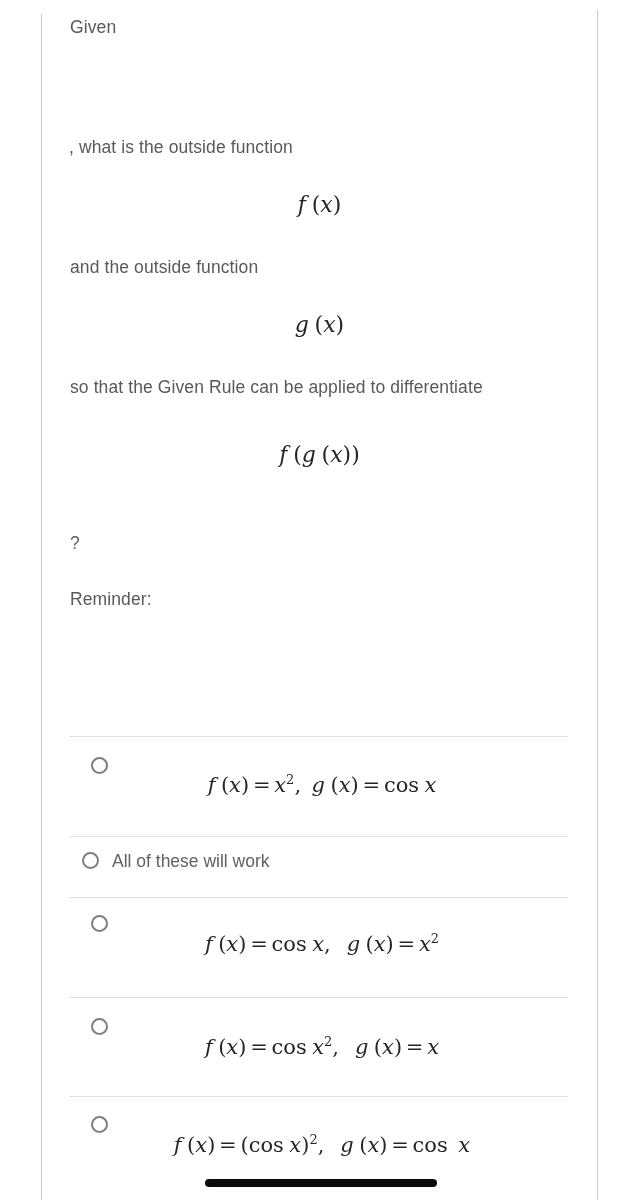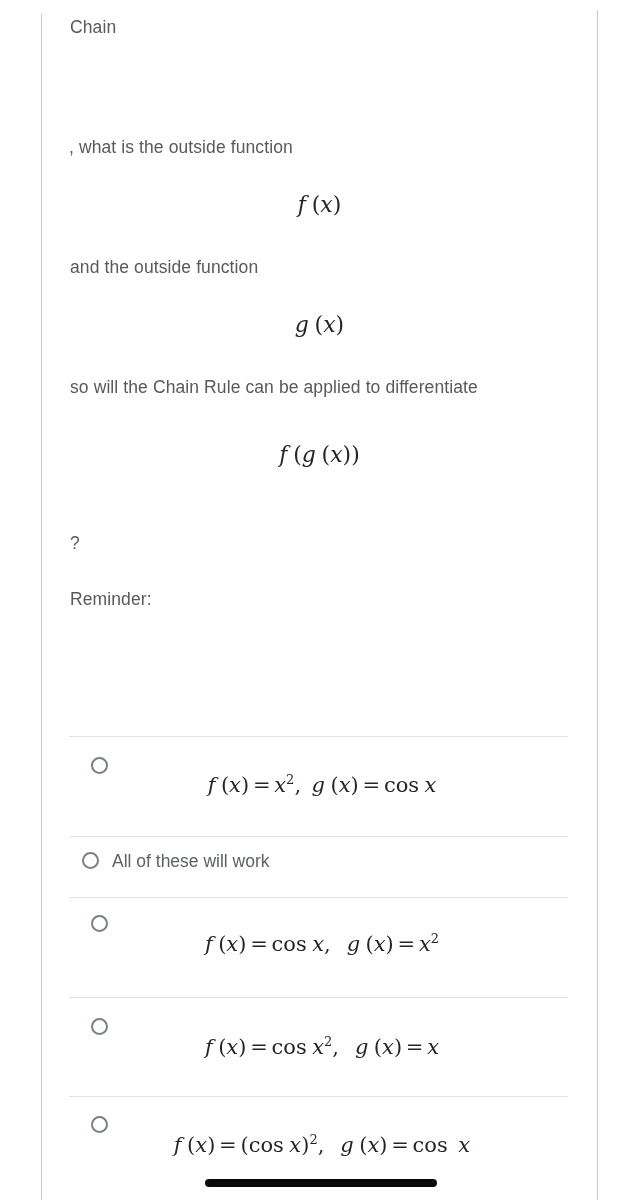--- a/index.html
+++ b/index.html
@@ -111,42 +111,42 @@
 <body>
 
 <div class="page">
 
   <div class="frame-left" style="background: rgb(201, 201, 201);"></div>
   <div class="frame-right" style="background: rgb(201, 201, 201);"></div>
 
   <div class="content">
 
     <div class="b" style="top:12px;">
-      <p class="prose" style="color: rgb(89, 89, 89);">Chain</p>
+      <p class="prose" style="color: rgb(89, 89, 89);">Given</p>
     </div>
 
 
     <div class="b" style="top:132px;">
       <p class="prose tight" style="color: rgb(89, 89, 89);">, what is the outside function</p>
     </div>
 
     <div class="b mathline" style="top: 194px; color: rgb(35, 37, 43);">
       <span class="mf">f</span><span class="sp"></span><span class="paren">(</span><span class="mi">x</span><span class="paren">)</span>
     </div>
 
     <div class="b" style="top:252px;">
       <p class="prose" style="color: rgb(89, 89, 89);">and the outside function</p>
     </div>
 
     <div class="b mathline" style="top: 314px; color: rgb(35, 37, 43);">
       <span class="mf">g</span><span class="sp"></span><span class="paren">(</span><span class="mi">x</span><span class="paren">)</span>
     </div>
 
     <div class="b" style="top:372px;">
-      <p class="prose" style="color: rgb(89, 89, 89);">so will the Chain Rule can be applied to differentiate</p>
+      <p class="prose" style="color: rgb(89, 89, 89);">so that the Given Rule can be applied to differentiate</p>
     </div>
 
     <div class="b mathline" style="top: 444px; color: rgb(35, 37, 43);">
       <span class="mf">f</span><span class="sp"></span><span class="paren">(</span><span class="mf">g</span><span class="sp"></span><span class="paren">(</span><span class="mi">x</span><span class="paren">)</span><span class="paren">)</span>
     </div>
 
     <div class="b" style="top:528px;">
       <p class="prose" style="color: rgb(89, 89, 89);">?</p>
     </div>
 

